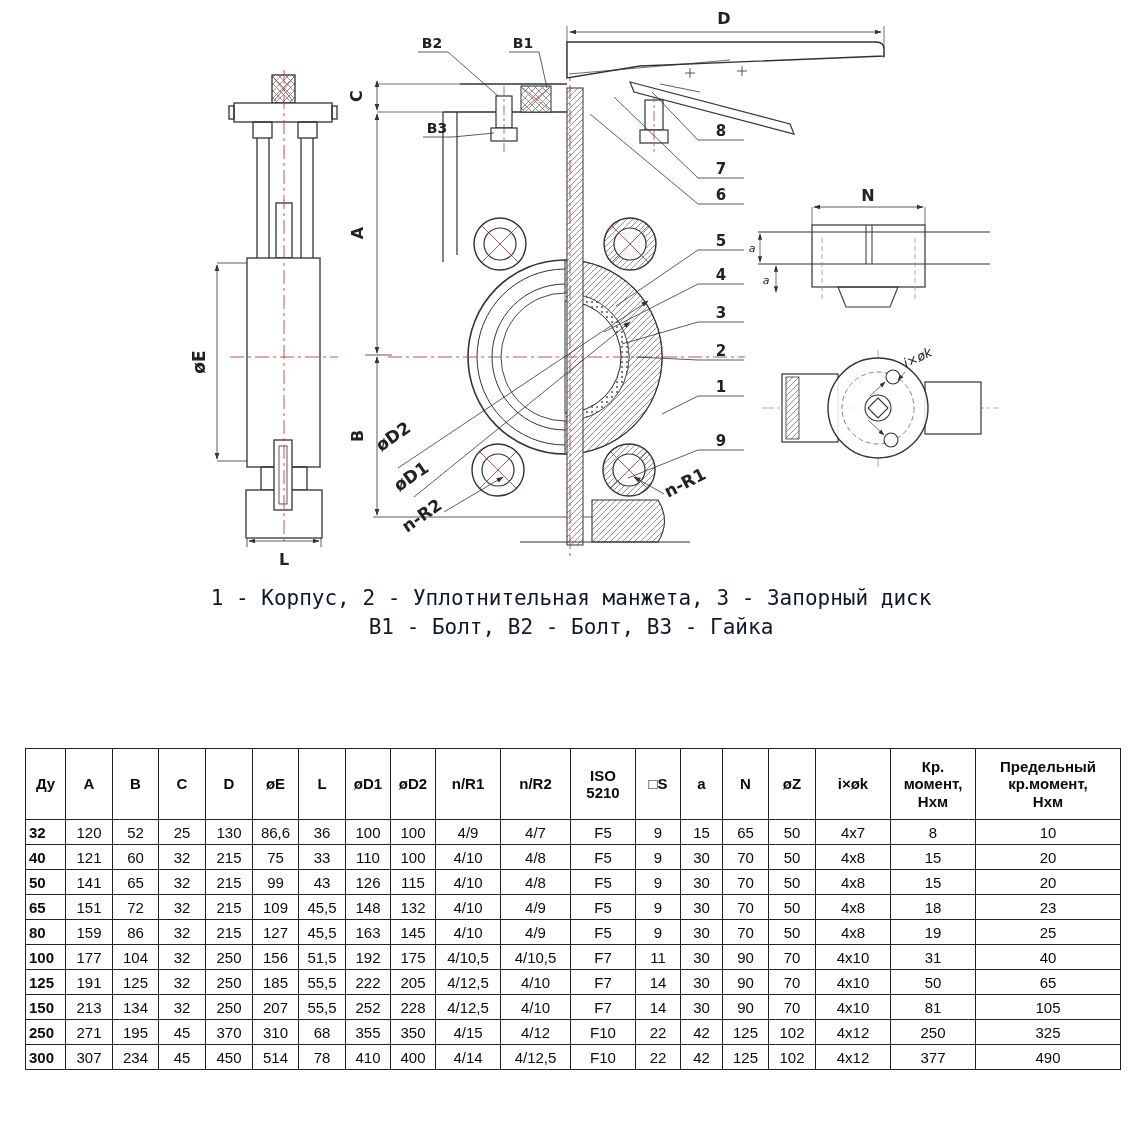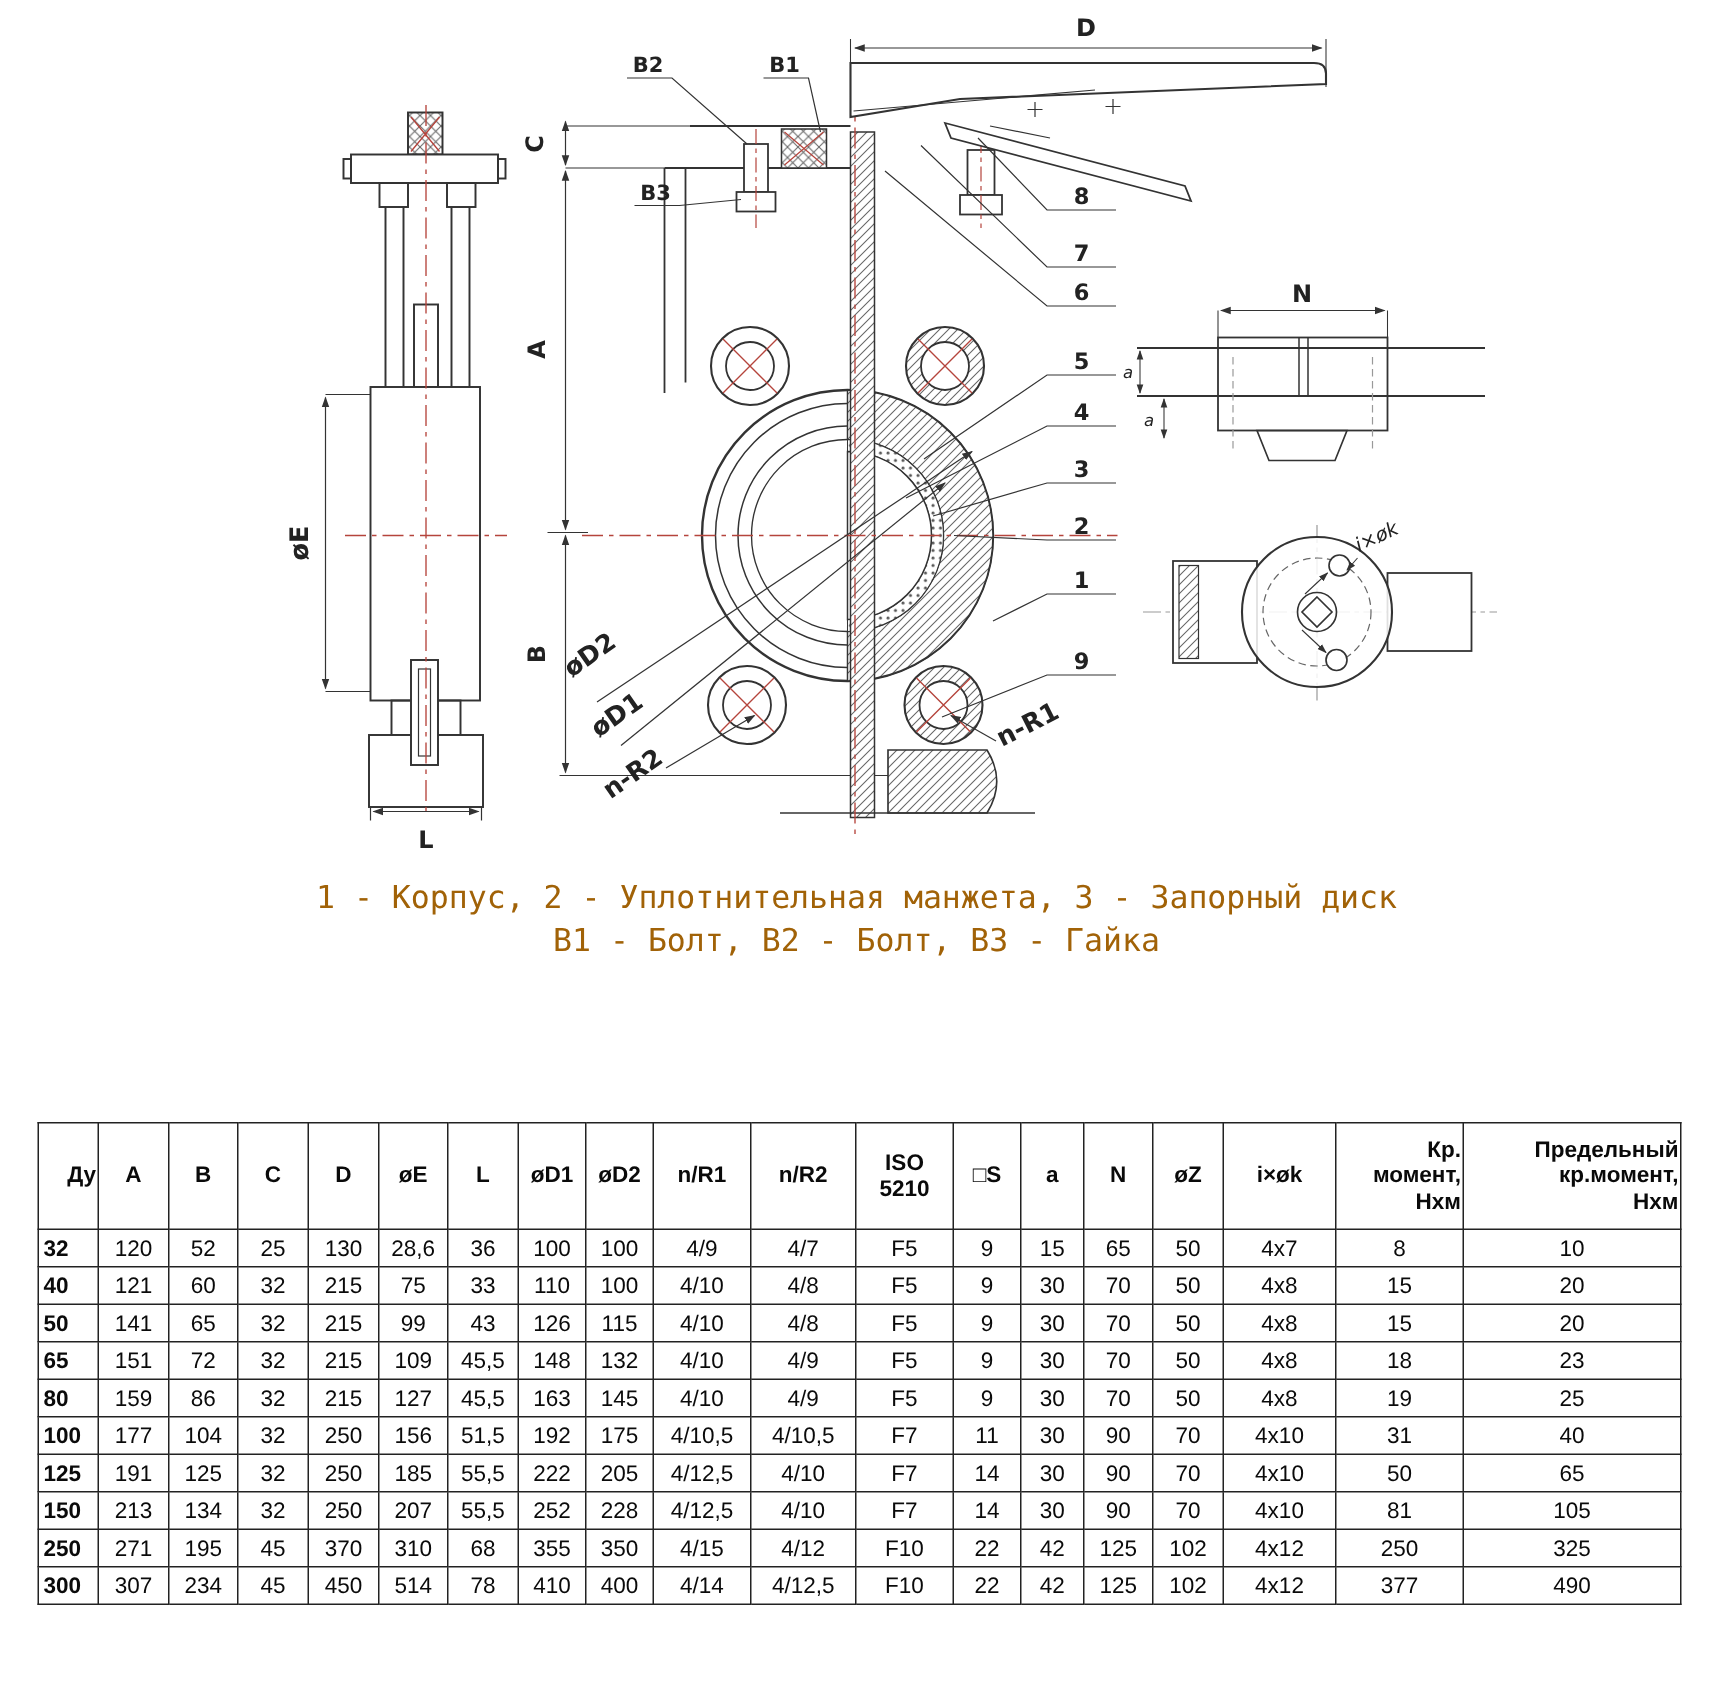--- a/index.html
+++ b/index.html
@@ -5,27 +5,27 @@
   html,body{margin:0;padding:0;background:#ffffff;}
   .page{position:relative;width:1142px;height:1123px;background:#ffffff;overflow:hidden;
         font-family:"Liberation Sans",sans-serif;}
   svg text{font-family:"DejaVu Sans",sans-serif;fill:#222;}
   .dimlbl{font-size:16px;font-weight:bold;}
   .dimsm{font-size:11px;font-style:italic;}
   .callout{font-size:15px;font-weight:bold;}
   .boltlbl{font-size:14px;font-weight:bold;}
   .rotlbl{font-size:17px;font-weight:bold;}
   .legend{position:absolute;left:0;top:584px;width:100%;text-align:center;
-          font-family:"DejaVu Sans Mono",monospace;font-size:21px;line-height:29px;color:#a16207;}
+          font-family:"DejaVu Sans Mono",monospace;font-size:21px;line-height:29px;color:#0f172a;}
   table.spec{position:absolute;left:25px;top:748px;width:1095px;border-collapse:collapse;
              table-layout:fixed;background:#fff;}
   table.spec th,table.spec td{border:1px solid #222;color:#0a0a0a;overflow:hidden;}
   table.spec th{font-size:15px;font-weight:bold;text-align:center;vertical-align:middle;
                 padding:2px 1px;height:66px;white-space:pre-line;line-height:1.15;}
-  table.spec th.left{text-align:right;padding-left:1px;}
+  table.spec th.left{text-align:center;padding-left:1px;}
   table.spec td{font-size:15px;text-align:center;height:24px;padding:0 2px;}
   table.spec td.rowhead{font-weight:bold;text-align:left;padding-left:3px;}
 </style>
 </head>
 <body>
 
 <div class="page">
 
   
   <svg width="1142" height="588" viewBox="0 0 1142 588">
@@ -294,21 +294,21 @@
 Нхм</th>
         </tr>
       </thead>
     <tbody>
         <tr>
           <td class="rowhead">32</td>
           <td>120</td>
           <td>52</td>
           <td>25</td>
           <td>130</td>
-          <td>28,6</td>
+          <td>86,6</td>
           <td>36</td>
           <td>100</td>
           <td>100</td>
           <td>4/9</td>
           <td>4/7</td>
           <td>F5</td>
           <td>9</td>
           <td>15</td>
           <td>65</td>
           <td>50</td>

